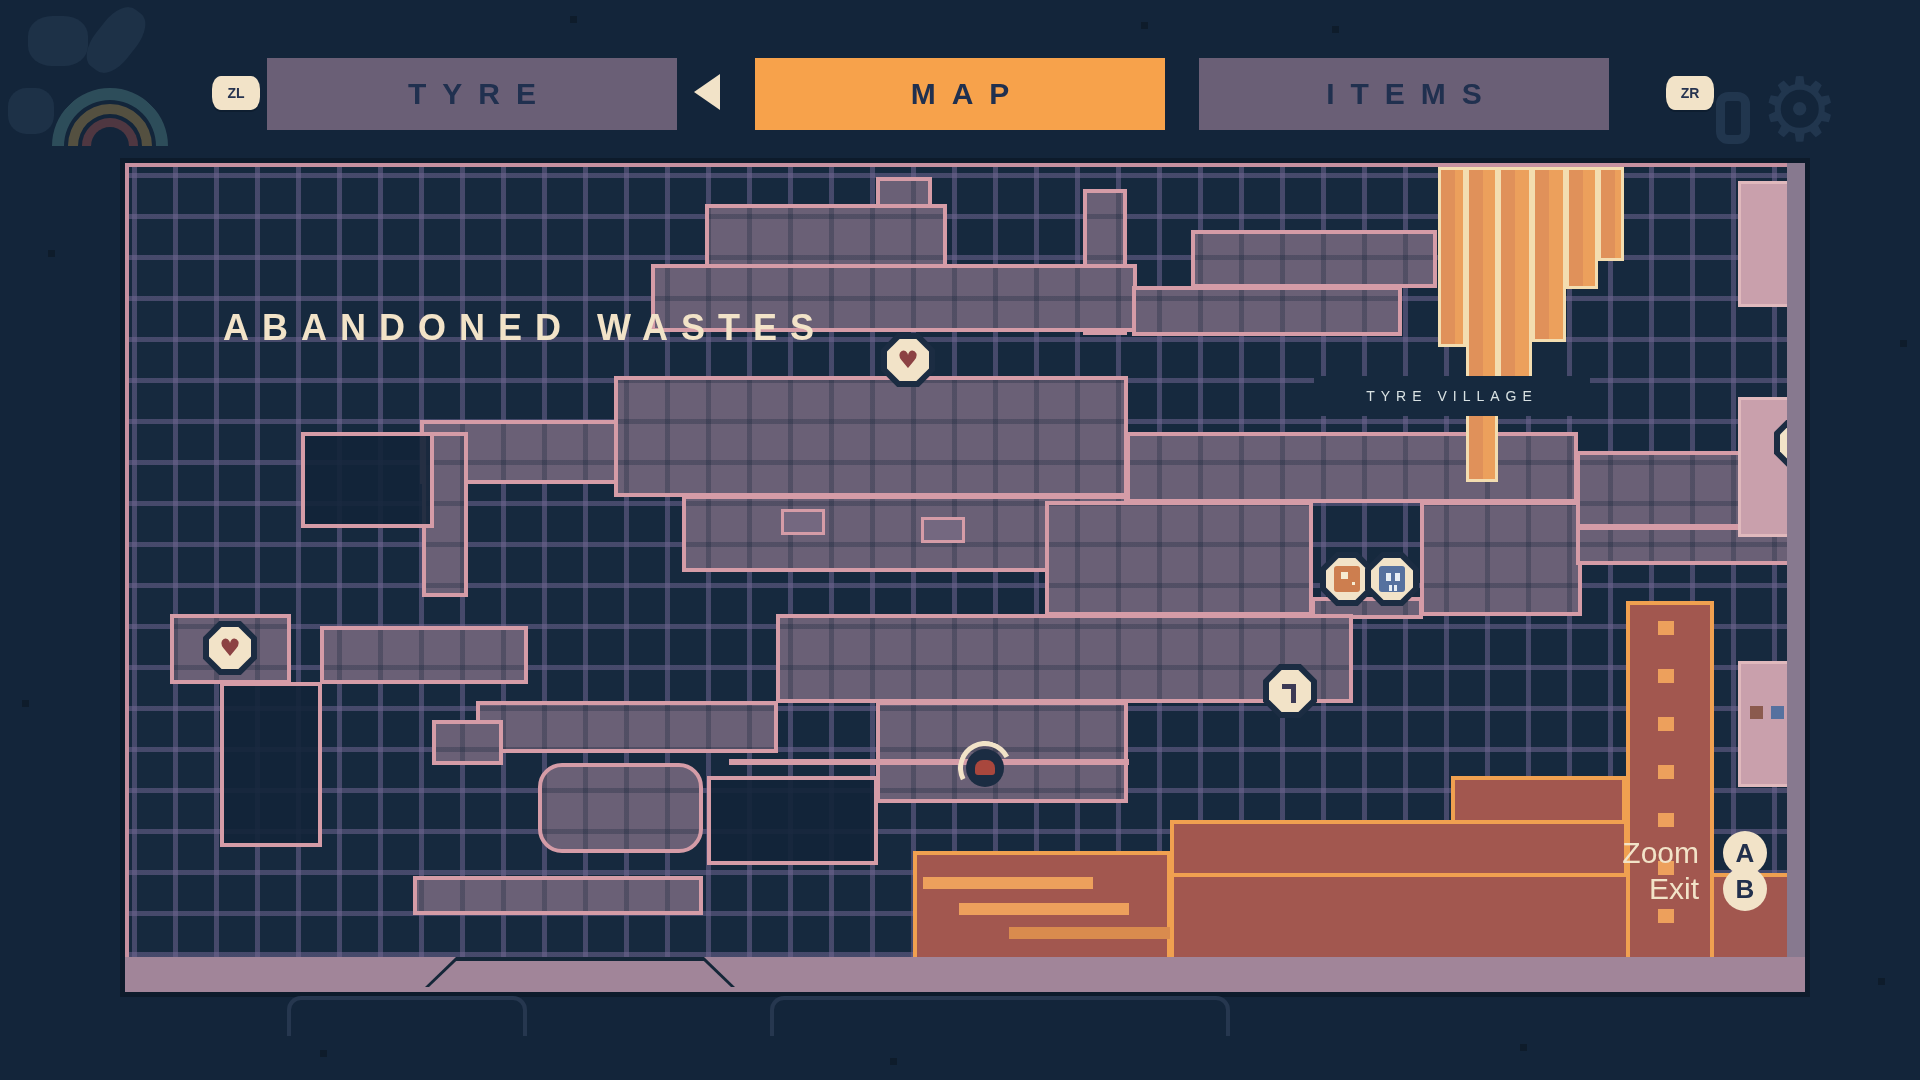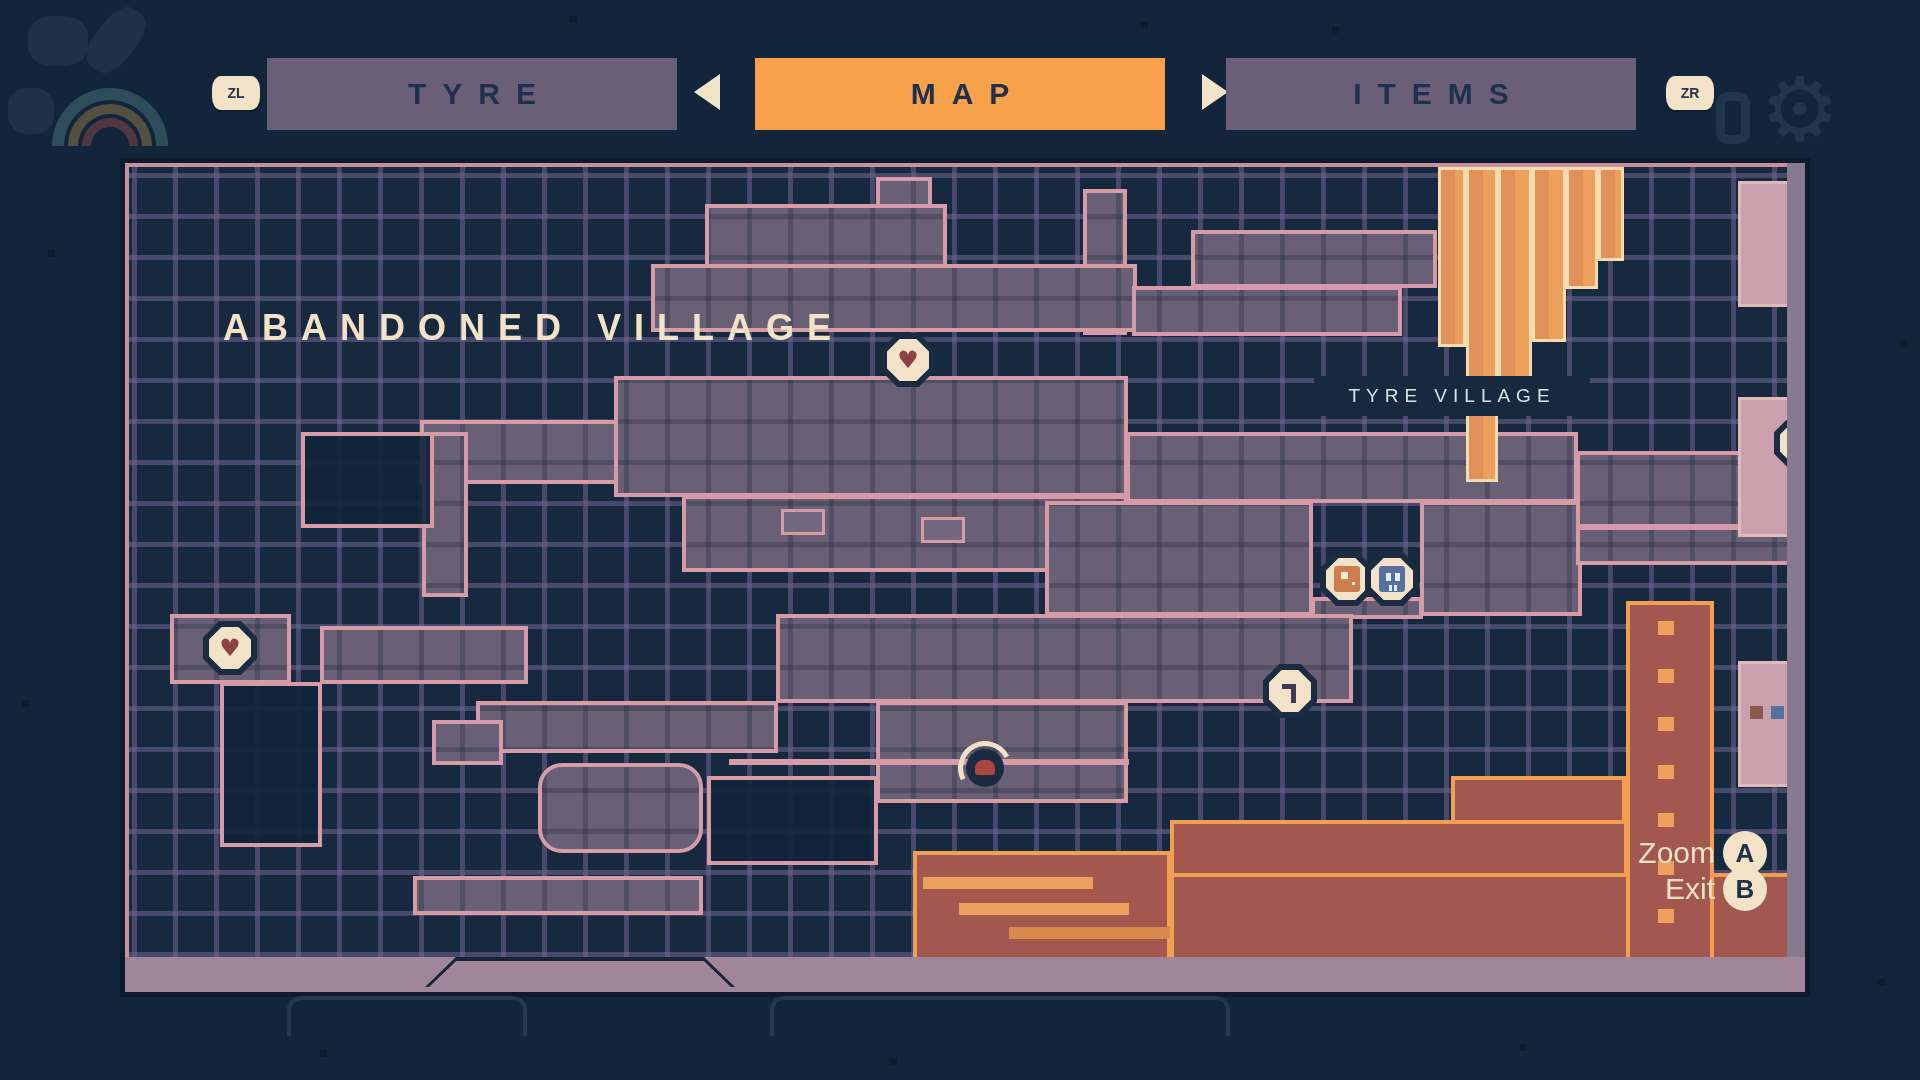--- a/index.html
+++ b/index.html
@@ -57,21 +57,21 @@
          background:repeating-linear-gradient(180deg,#eda05c 0 14px,transparent 14px 48px)}
   .steps::after{content:"";position:absolute;left:6px;top:22px;width:170px;height:12px;background:#eda05c;
          box-shadow:36px 26px 0 #eda05c,86px 50px 0 #d98b4e}
   .vault::after{content:"";position:absolute;left:9px;top:42px;width:13px;height:13px;background:#8b5a4e;box-shadow:21px 0 0 #56719f}
   .detail-floor{position:absolute;left:600px;top:592px;width:400px;height:6px;background:var(--room-edge,#d59ca7)}
 
   
   .region-title{position:absolute;left:94px;top:140px;font-size:36px;font-weight:600;
                 letter-spacing:13px;color:var(--cream,#f3e6cd)}
   .loc-label{position:absolute;left:1185px;top:209px;width:276px;height:40px;background:var(--map-bg,#16293e);
-             display:flex;align-items:center;justify-content:center;font-size:19px;letter-spacing:6px;color:#d9e2e3}
+             display:flex;align-items:center;justify-content:center;font-size:14px;letter-spacing:6px;color:#d9e2e3}
 
   
   .marker{position:absolute;width:54px;height:54px;transform:translate(-50%,-50%)}
   .mk-ring{position:absolute;inset:0;background:#1b2c42;
            clip-path:polygon(30% 0,70% 0,100% 30%,100% 70%,70% 100%,30% 100%,0 70%,0 30%)}
   .mk-inner{position:absolute;inset:6px;background:var(--cream,#f2e3c8);
            clip-path:polygon(30% 0,70% 0,100% 30%,100% 70%,70% 100%,30% 100%,0 70%,0 30%)}
   .m-heart .mk-inner::after{content:"♥";position:absolute;inset:0;display:flex;align-items:center;
            justify-content:center;font-size:24px;color:#8c4243;font-family:"DejaVu Sans",sans-serif}
   .m-shop .mk-inner::before{content:"";position:absolute;inset:8px;background:#cd7e4f;border-radius:3px}
@@ -82,21 +82,21 @@
            box-shadow:9px 0 0 #e8eef5,2px 11px 0 -1px #e8eef5,7px 11px 0 -1px #e8eef5}
   .m-key .mk-inner::before{content:"";position:absolute;left:13px;top:14px;width:14px;height:5px;background:#3c3a55}
   .m-key .mk-inner::after{content:"";position:absolute;left:22px;top:14px;width:5px;height:19px;background:#3c3a55}
   .m-player .mk-ring{background:transparent;clip-path:none;border-radius:50%;
            border:5px solid transparent;border-top-color:#f2e3c8;border-left-color:#f2e3c8;transform:rotate(18deg)}
   .m-player .mk-inner{clip-path:none;border-radius:50%;inset:8px;background:#1b2c42}
   .m-player .mk-inner::after{content:"";position:absolute;left:9px;top:11px;width:20px;height:15px;
            background:#a9473d;border-radius:8px 8px 3px 3px}
 
   
-  .ctl{position:absolute;right:20px;display:flex;align-items:center;gap:8px;color:var(--cream,#f2e3c8);font-size:30px}
+  .ctl{position:absolute;right:20px;display:flex;align-items:center;gap:24px;color:var(--cream,#f2e3c8);font-size:30px}
   .ctl.zoom{top:664px}
   .ctl.exit{top:700px}
   .btn-badge{width:44px;height:44px;border-radius:50%;background:var(--cream,#f2e3c8);display:flex;
              align-items:center;justify-content:center;font-size:26px;font-weight:bold;color:#22304c}
 </style>
 </head>
 <body>
 
 <div class="deco blob" style="left:28px;top:16px;width:60px;height:50px"></div>
 <div class="deco blob" style="left:96px;top:4px;width:40px;height:72px;transform:rotate(38deg)"></div>
@@ -116,21 +116,21 @@
 <div class="dot" style="left:320px;top:1050px"></div>
 <div class="dot" style="left:1520px;top:1044px"></div>
 <div class="dot" style="left:890px;top:1058px"></div>
 
 <div>
   <div class="shoulder" style="left:212px">ZL</div>
   <div class="tab" style="left:267px">TYRE</div>
   <div class="tab-arrow left" style="left:694px"></div>
   <div class="tab active" style="left:755px">MAP</div>
   <div class="tab-arrow right" style="left:1202px"></div>
-  <div class="tab" style="left:1226px">ITEMS</div>
+  <div class="tab" style="left:1199px">ITEMS</div>
   <div class="shoulder" style="left:1666px">ZR</div>
 </div>
 
 <div class="panel">
   <div class="map">
 
     <div class="rm p" style="left:747px;top:10px;width:56px;height:34px"></div>
     <div class="rm p" style="left:576px;top:37px;width:242px;height:66px"></div>
     <div class="rm p" style="left:954px;top:22px;width:44px;height:146px"></div>
     <div class="rm p" style="left:522px;top:97px;width:486px;height:68px"></div>
@@ -174,21 +174,21 @@
     <div class="rm oc" style="left:1403px;top:0;width:34px;height:175px"></div>
     <div class="rm oc" style="left:1437px;top:0;width:32px;height:122px"></div>
     <div class="rm oc" style="left:1469px;top:0;width:26px;height:94px"></div>
 
     <div class="rm pk" style="left:1609px;top:14px;width:53px;height:126px"></div>
     <div class="rm pk" style="left:1609px;top:230px;width:53px;height:140px"></div>
     <div class="rm pk vault" style="left:1609px;top:494px;width:53px;height:126px"></div>
 
     <div class="detail-floor"></div>
 
-    <div class="region-title">ABANDONED VILLAGE</div>
+    <div class="region-title">ABANDONED WASTES</div>
     <div class="loc-label">TYRE VILLAGE</div>
 
     <div>
         <div class="marker m-heart" style="left: 779px; top: 193px;">
           <div class="mk-ring"></div>
           <div class="mk-inner"></div>
         </div>
         <div class="marker m-heart" style="left: 101px; top: 481px;">
           <div class="mk-ring"></div>
           <div class="mk-inner"></div>

